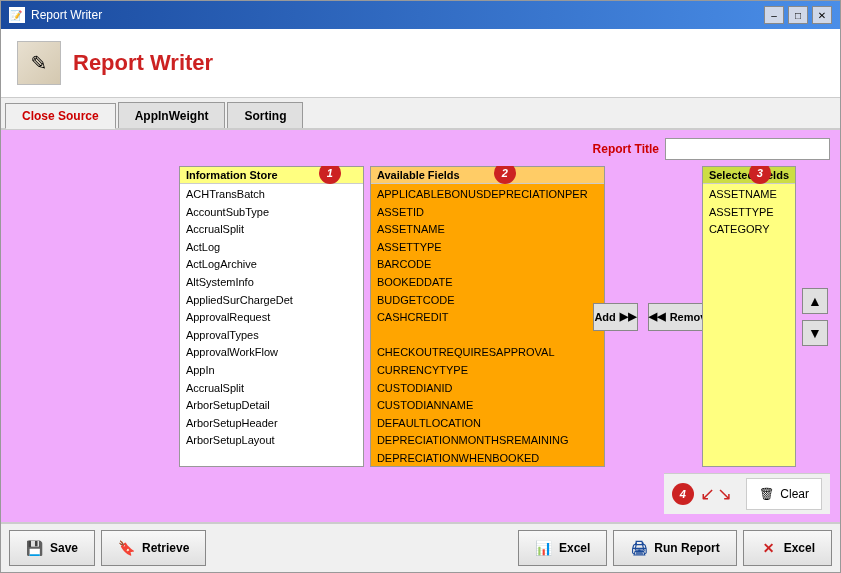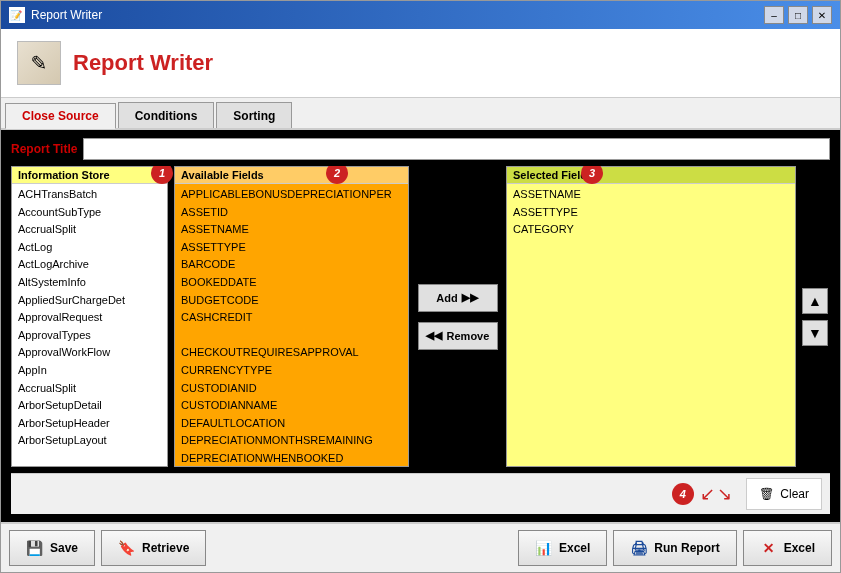--- a/index.html
+++ b/index.html
@@ -129,25 +129,26 @@
       z-index: 1;
     }
 
     .tab.red-text {
       color: #cc0000;
     }
 
     .content-area {
       flex: 1;
       padding: 8px 10px;
-      background: #000000;
+      background: #f0abfc;
       display: flex;
       flex-direction: column;
       gap: 6px;
       overflow: hidden;
+      align-items: flex-end;
     }
 
     .report-title-row {
       display: flex;
       align-items: center;
       gap: 6px;
     }
 
     .report-title-label {
       font-weight: bold;
@@ -190,41 +191,40 @@
       background: white;
     }
 
     .panel-list-item {
       padding: 0 6px;
       cursor: pointer;
       white-space: nowrap;
     }
 
     .info-store-panel {
-      width: 157px;
+      width: 185px;
       flex-shrink: 0;
     }
 
     .available-fields-panel {
       width: 235px;
       flex-shrink: 0;
       background: #ffa500;
     }
 
     .available-fields-panel .panel-list {
       background: #ffa500;
     }
 
     .available-fields-panel .panel-list-item {
       color: #000;
     }
 
     .middle-controls {
       display: flex;
-      flex-direction: column;
       justify-content: center;
       align-items: center;
       gap: 10px;
       width: 85px;
       flex-shrink: 0;
     }
 
     .add-remove-btn {
       width: 80px;
       height: 28px;
@@ -409,21 +409,21 @@
     </div>
     <span class="header-title">Report Writer</span>
   </div>
 
   <div class="tabs-section">
     <div class="tabs-row">
       <div class="tab active red-text">
         <span>Close Source</span>
       </div>
       <div class="tab">
-        <span>Conditions</span>
+        <span>AppInWeight</span>
       </div>
       <div class="tab">
         <span>Sorting</span>
       </div>
     </div>
   </div>
 
   <div class="content-area">
 
     <div class="report-title-row">

